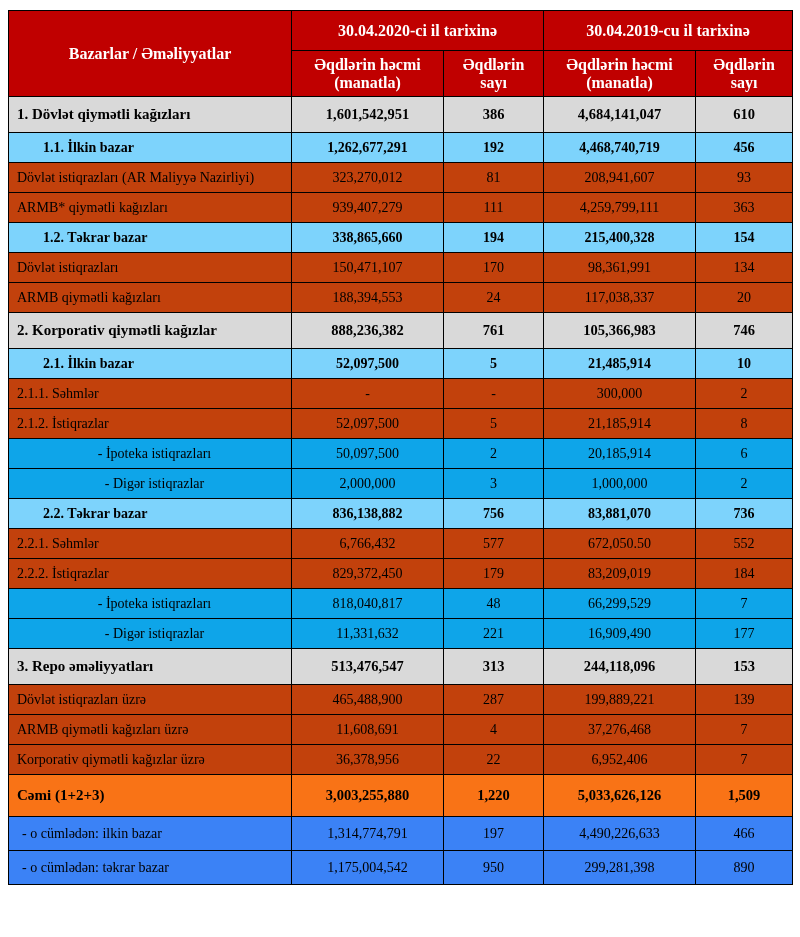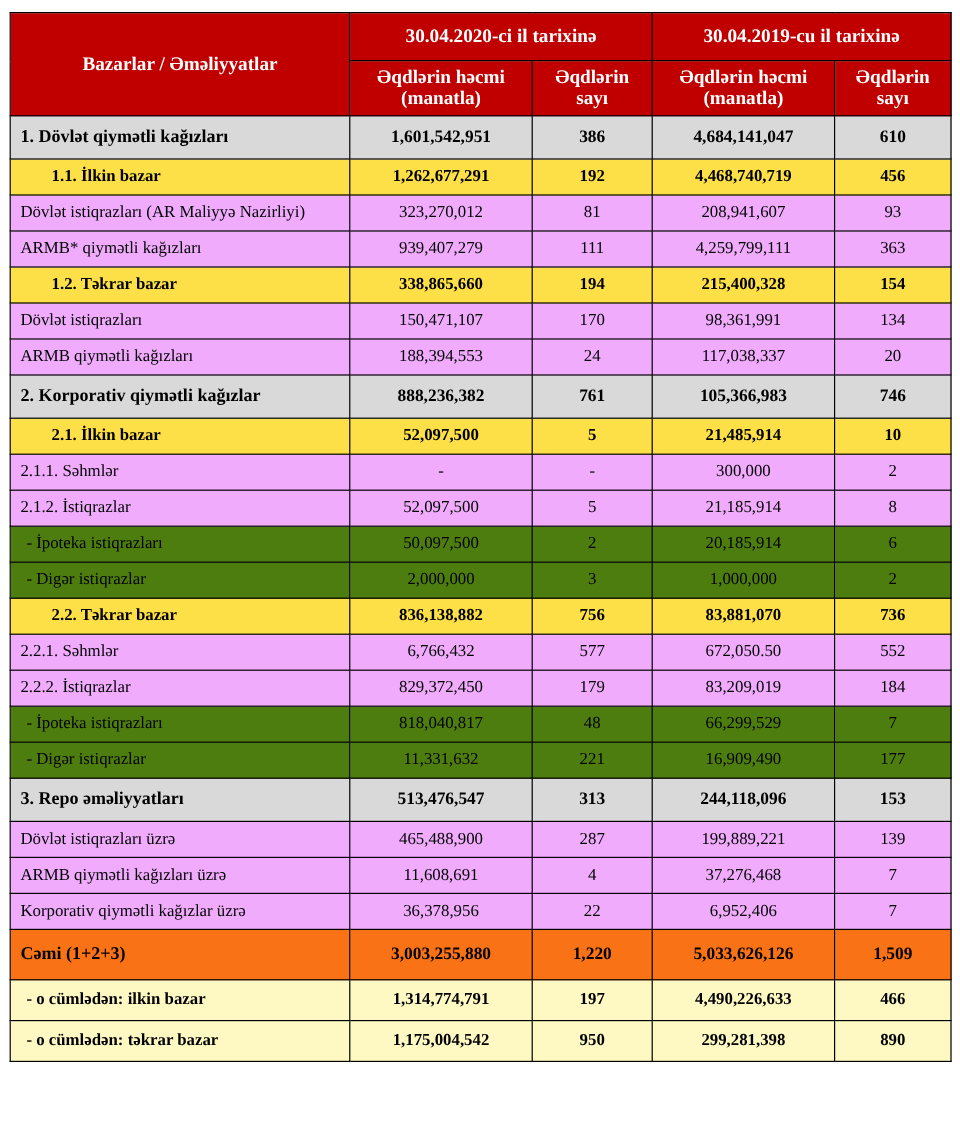--- a/index.html
+++ b/index.html
@@ -43,29 +43,29 @@
     margin-top: 25px;
   }
   .val {
     text-align: center;
     font-size: 14px;
     padding: 2px 4px;
   }
   tr.r-section td { background: #d9d9d9; font-weight: bold; height: 36px; }
   tr.r-section td.label { font-size: 15px; }
   tr.r-section td.val { font-size: 14.5px; }
-  tr.r-subsection td { background: #fde047; font-weight: bold; height: 30px; }
+  tr.r-subsection td { background: #7dd3fc; font-weight: bold; height: 30px; }
   tr.r-subsection td.label { padding-left: 34px; }
-  tr.r-row td { background: #f0abfc; height: 30px; }
-  tr.r-dash td { background: #4d7c0f; height: 30px; }
+  tr.r-row td { background: #c2410c; height: 30px; }
+  tr.r-dash td { background: #0ea5e9; height: 30px; text-align: center; }
   tr.r-dash td.label { padding-left: 13px; }
   tr.r-total td { background: #f97316; font-weight: bold; height: 42px; }
   tr.r-total td.label { font-size: 15px; }
   tr.r-total td.val { font-size: 14.5px; }
-  tr.r-totalsub td { background: #fef9c3; font-weight: bold; height: 34px; }
+  tr.r-totalsub td { background: #3b82f6; font-weight: normal; height: 34px; }
   tr.r-totalsub td.label { padding-left: 13px; }
   .footnote {
     margin: 3px 0 0 8px;
     font-size: 12px;
   }
 </style>
 </head>
 <body>
 
 <div class="page">

